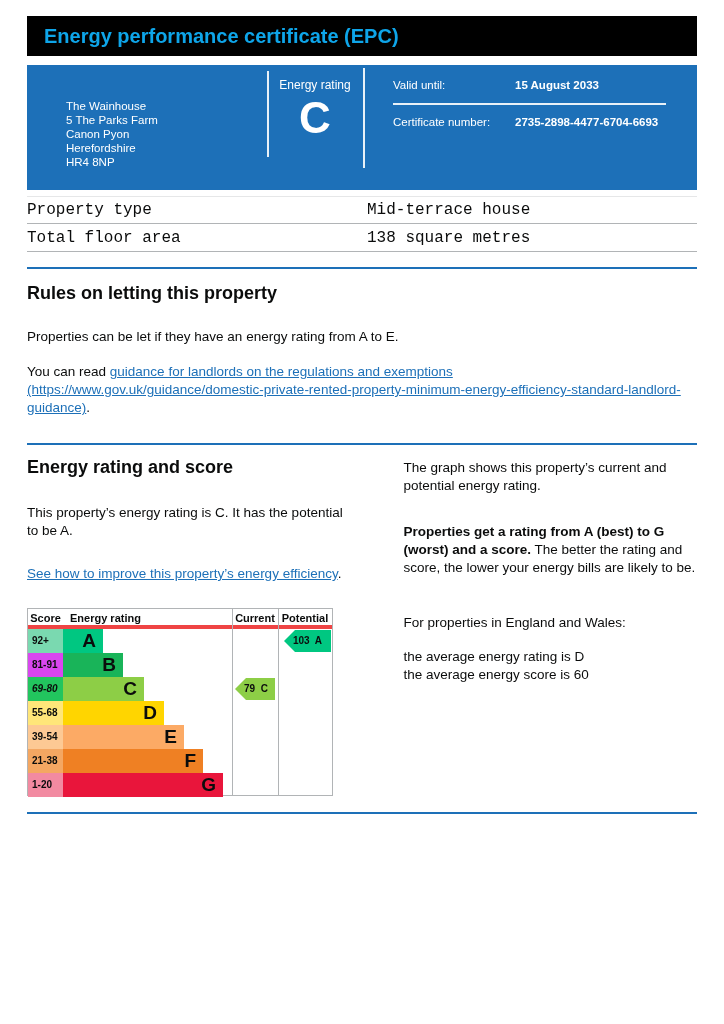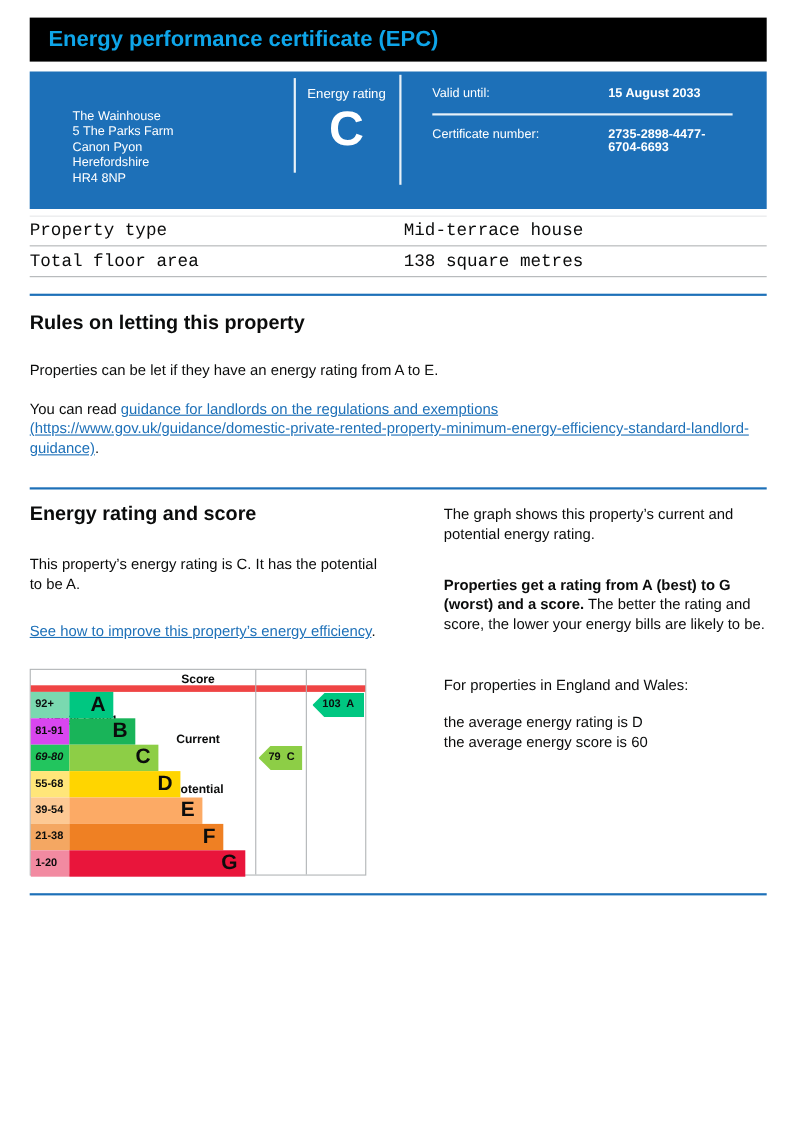--- a/index.html
+++ b/index.html
@@ -38,21 +38,21 @@
     position: absolute; left: 240px; top: 13px; width: 96px; text-align: center;
   }
   .summary .rating-mid .lbl { font-size: 12px; }
   .summary .rating-mid .big { font-size: 44px; font-weight: bold; line-height: 52px; }
   .summary .right {
     position: absolute; left: 336px; top: 0; width: 334px; height: 100%;
     padding: 14px 31px 0 30px;
   }
   .summary .row { display: flex; }
   .summary .row .lab { flex: 0 0 122px; }
-  .summary .row .val { flex: 1; font-weight: bold; margin-left: 38px; }
+  .summary .row .val { flex: 1; font-weight: bold; }
   .summary hr.white {
     border: none; border-top: 2px solid #e8f1f8; margin: 12px 0 11px 0;
   }
 
   
   .ptable { margin-top: 6px; font-size: 16px; font-family: Liberation Mono, monospace; }
   .ptable .trow {
     display: flex; height: 28px; align-items: center;
     border-bottom: 1px solid #b1b4b6;
   }
@@ -88,22 +88,22 @@
   
   .chart {
     position: relative;
     width: 306px; height: 188px;
     margin-top: 25px;
     border: 1px solid #b1b4b6;
     background: #fff;
   }
   .chart-head {
     display: flex; height: 20px;
-    border-bottom: 6px solid #ef4444;
-    font-size: 11px; font-weight: bold; flex-direction: column;
+    border-bottom: 4px solid #ef4444;
+    font-size: 11px; font-weight: bold;
   }
   .chart-head .h-score  { flex: 0 0 35px; text-align: center; line-height: 19px; }
   .chart-head .h-rating { flex: 1; padding-left: 7px; line-height: 19px; }
   .chart-head .h-cur    { flex: 0 0 46px; text-align: center; line-height: 19px; }
   .chart-head .h-pot    { flex: 0 0 54px; text-align: center; line-height: 19px; }
   .band-row { display: flex; height: 24px; }
   .score-cell {
     flex: 0 0 35px; font-size: 10px; font-weight: bold;
     line-height: 24px; padding-left: 4px;
   }

